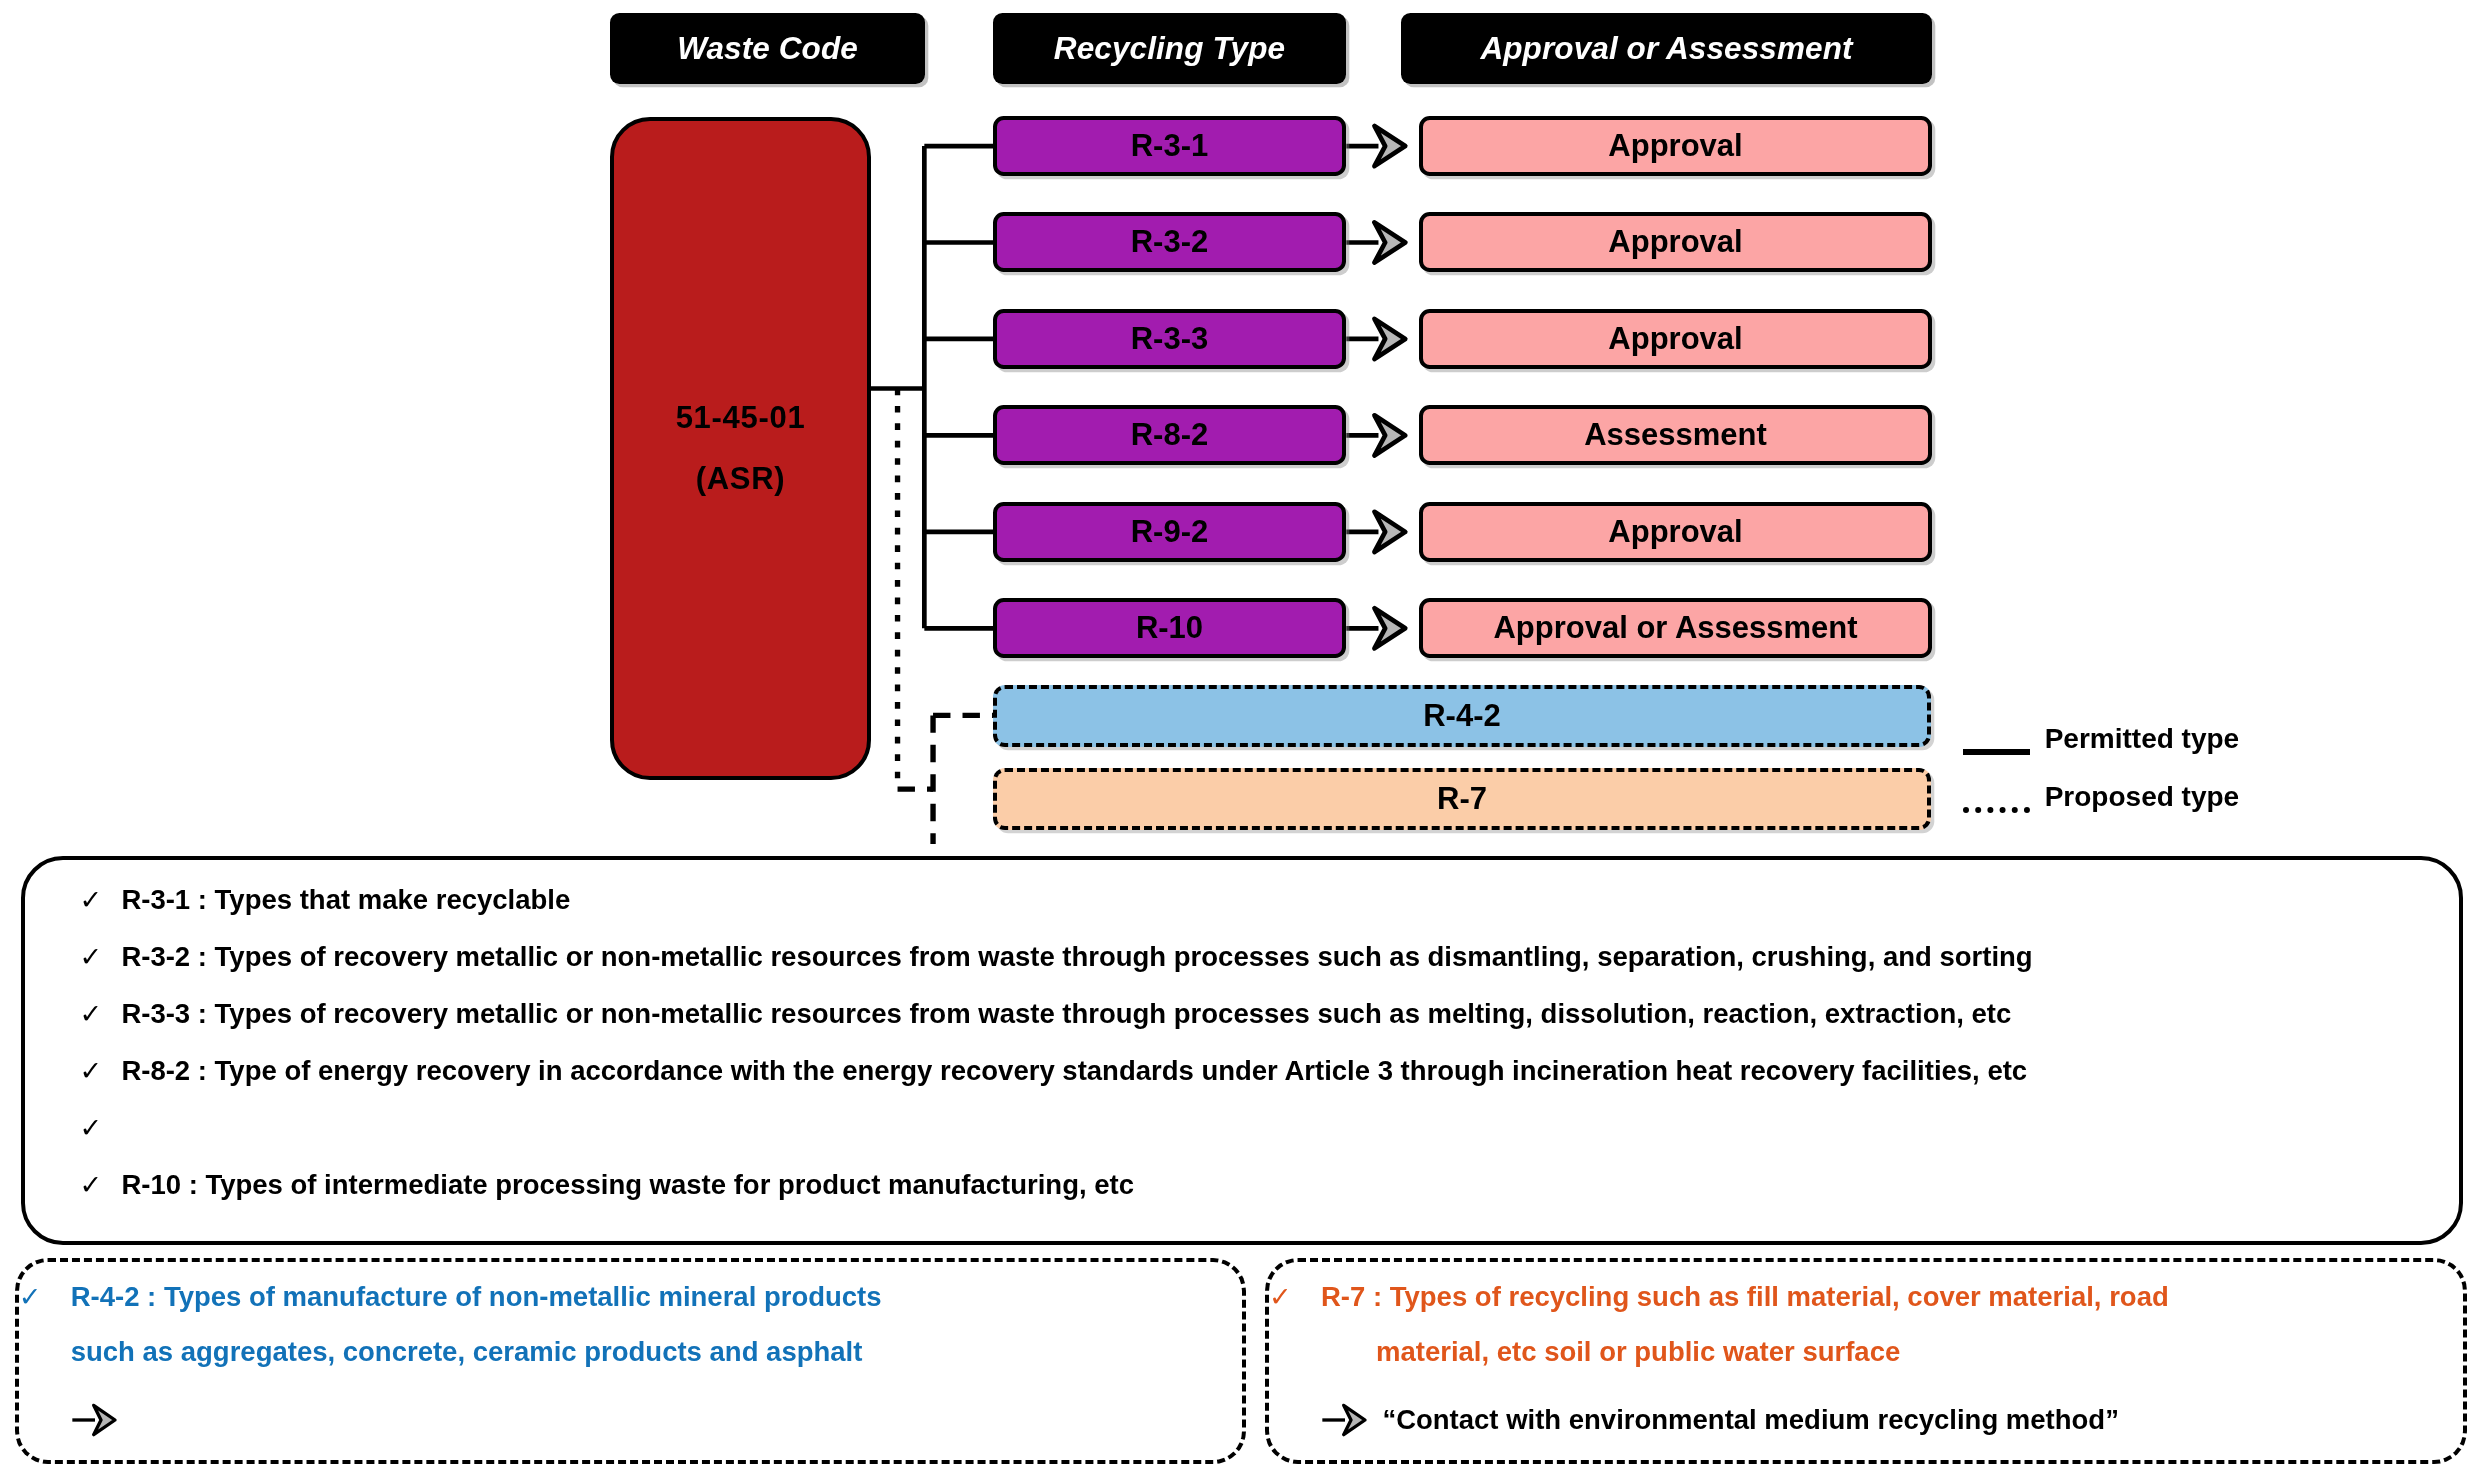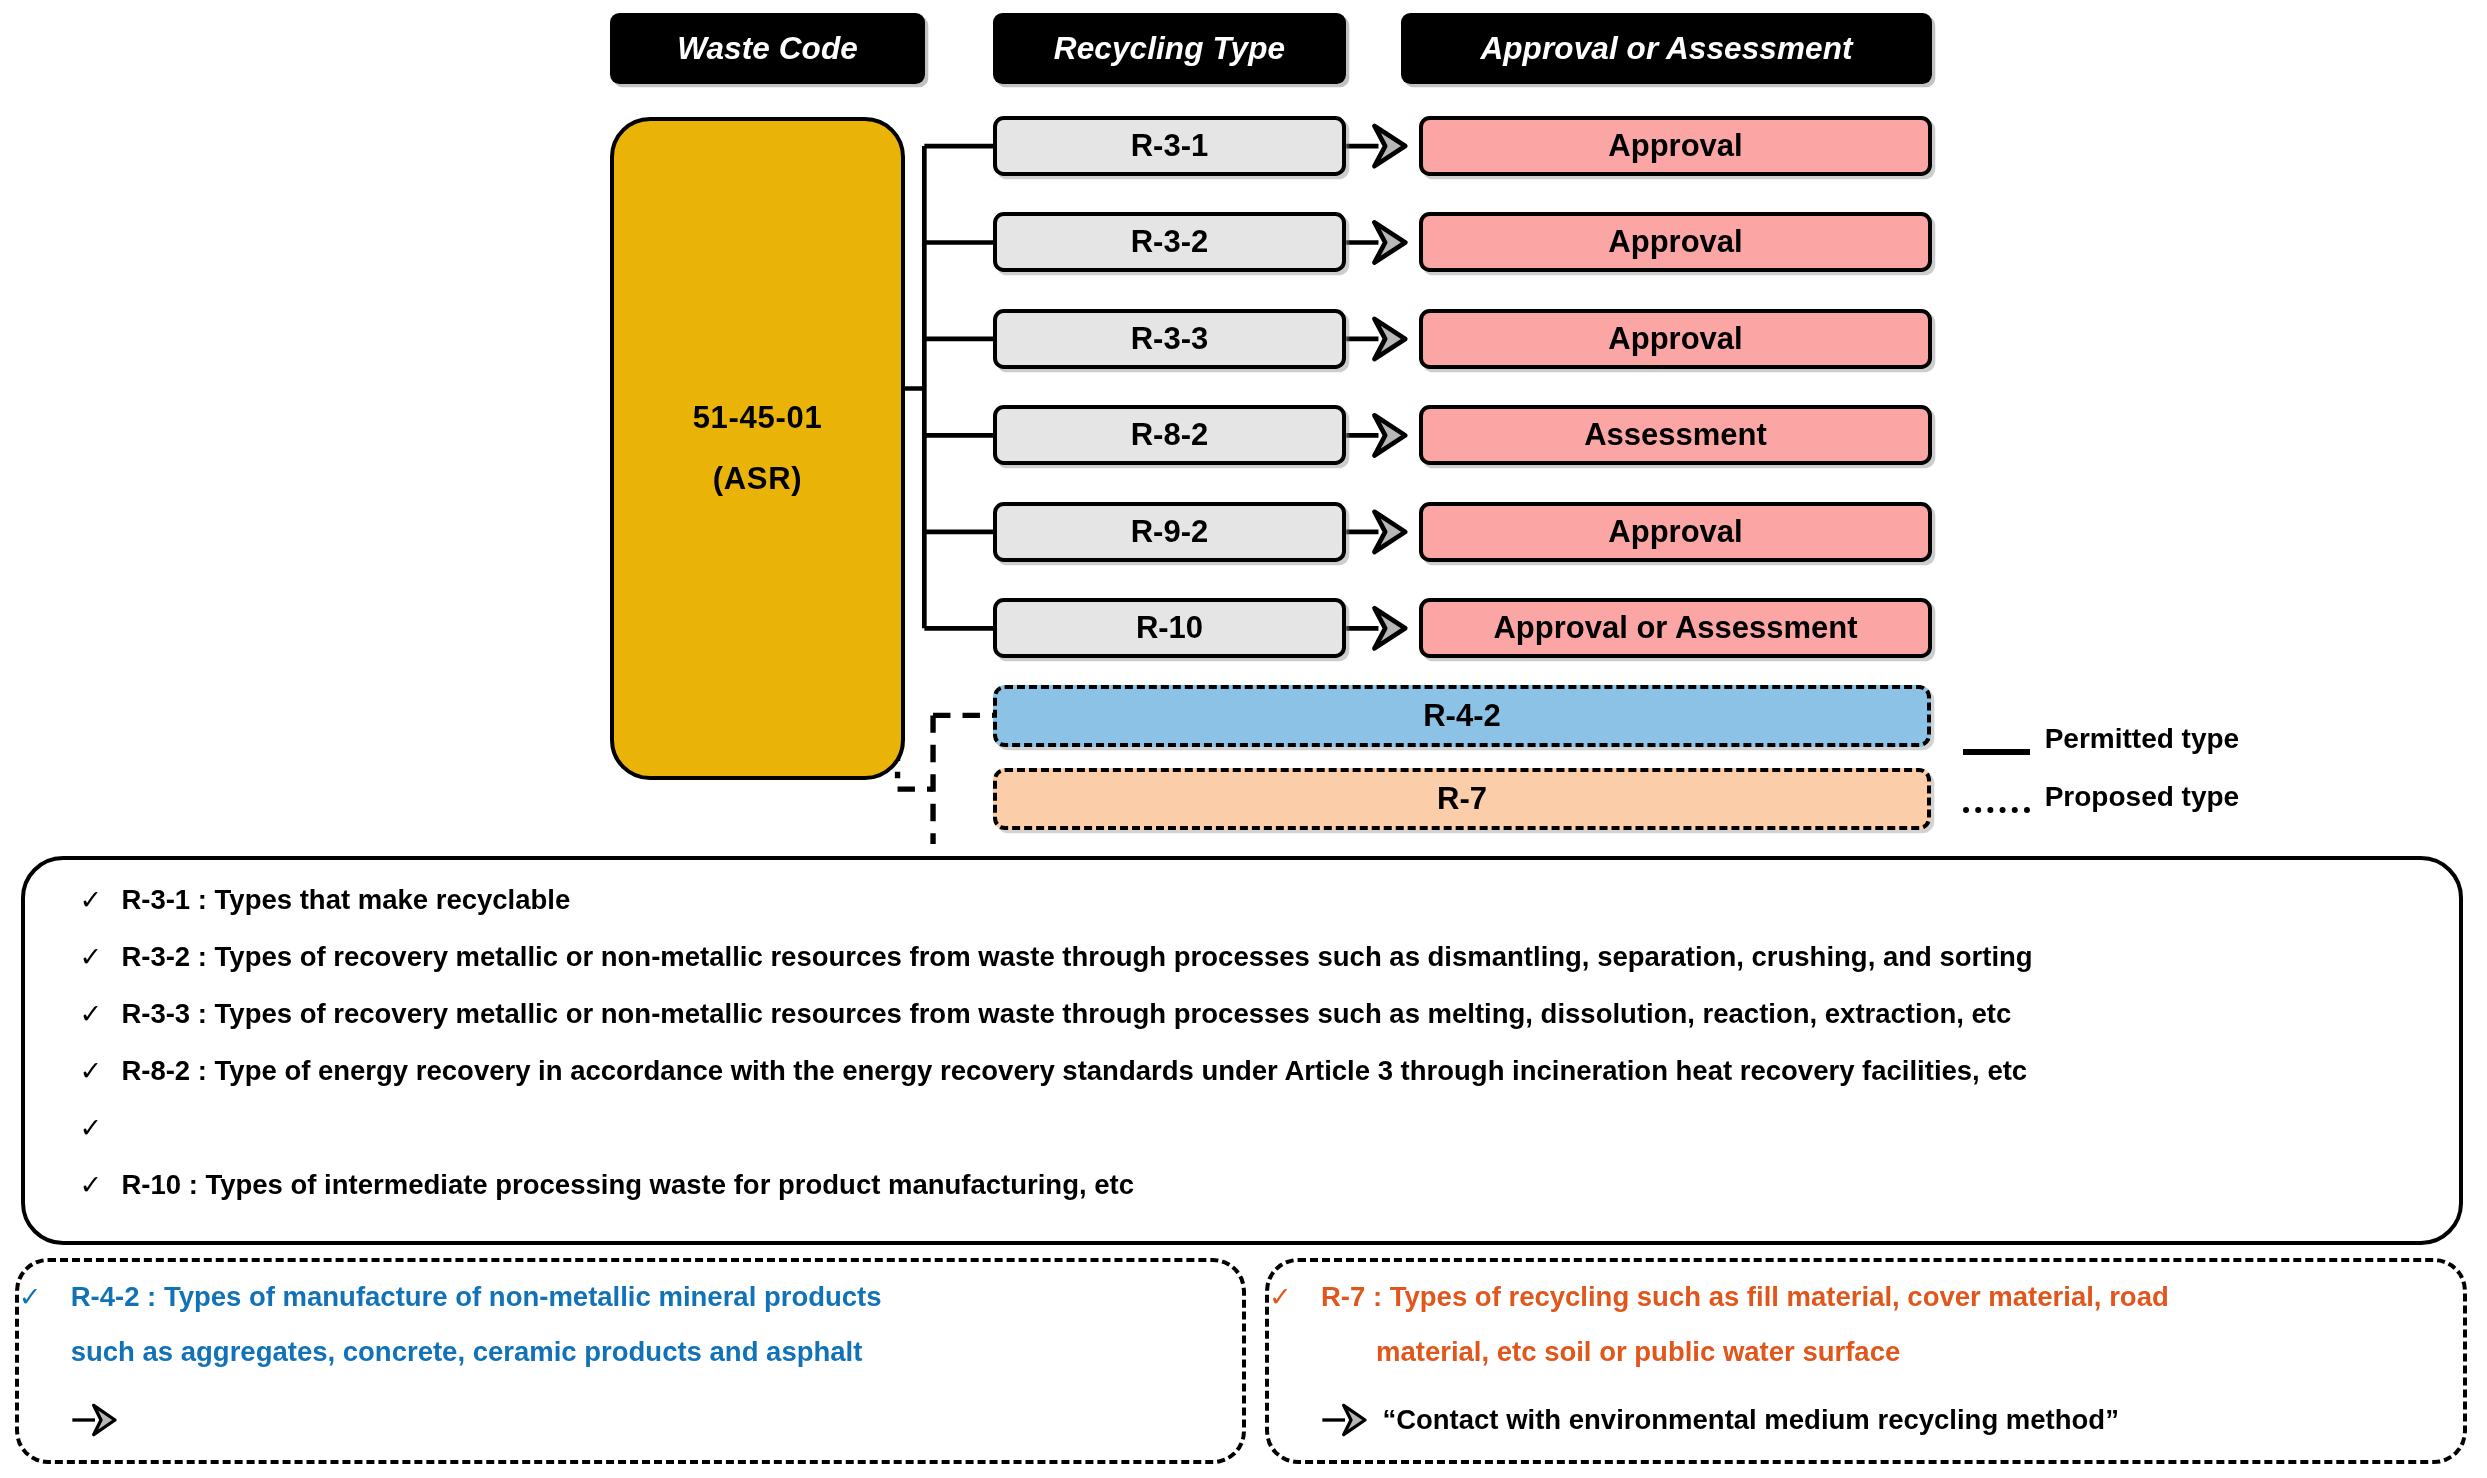--- a/index.html
+++ b/index.html
@@ -32,45 +32,45 @@
     font-style: italic;
   }
   #hdr-waste      { left: 610px;  top: 13.4px;  width: 315px; }
   #hdr-type       { left: 993px; top: 13.4px;  width: 353px; }
   #hdr-approval   { left: 1401px; top: 13.4px;  width: 531px; }
 
   
   #waste-box {
     position: absolute;
     left: 610px; top: 117px;
-    width: 295px; height: 663px;
+    width: 261px; height: 663px;
     border: 4px solid #000;
     border-radius: 40px;
-    background: #eab308;
+    background: #b91c1c;
     display: flex;
     flex-direction: column;
     align-items: center;
     justify-content: center;
     gap: 25.5px;
   }
   #waste-box .wline {
     font-size: 31px;
     font-weight: bold;
     letter-spacing: 0.7px;
   }
 
   
   .type-box {
     position: absolute;
     left: 993px;
     width: 353px;
     height: 60px;
     border: 4px solid #000;
     border-radius: 10.7px;
-    background: #e5e5e5;
+    background: #a21caf;
     display: flex; align-items: center; justify-content: center;
     font-size: 31px; font-weight: bold;
     box-shadow: 3.3px 3.3px 0 rgba(130,130,130,.40);
   }
 
   
   .appr-box {
     position: absolute;
     left: 1419px;
     width: 513px;

